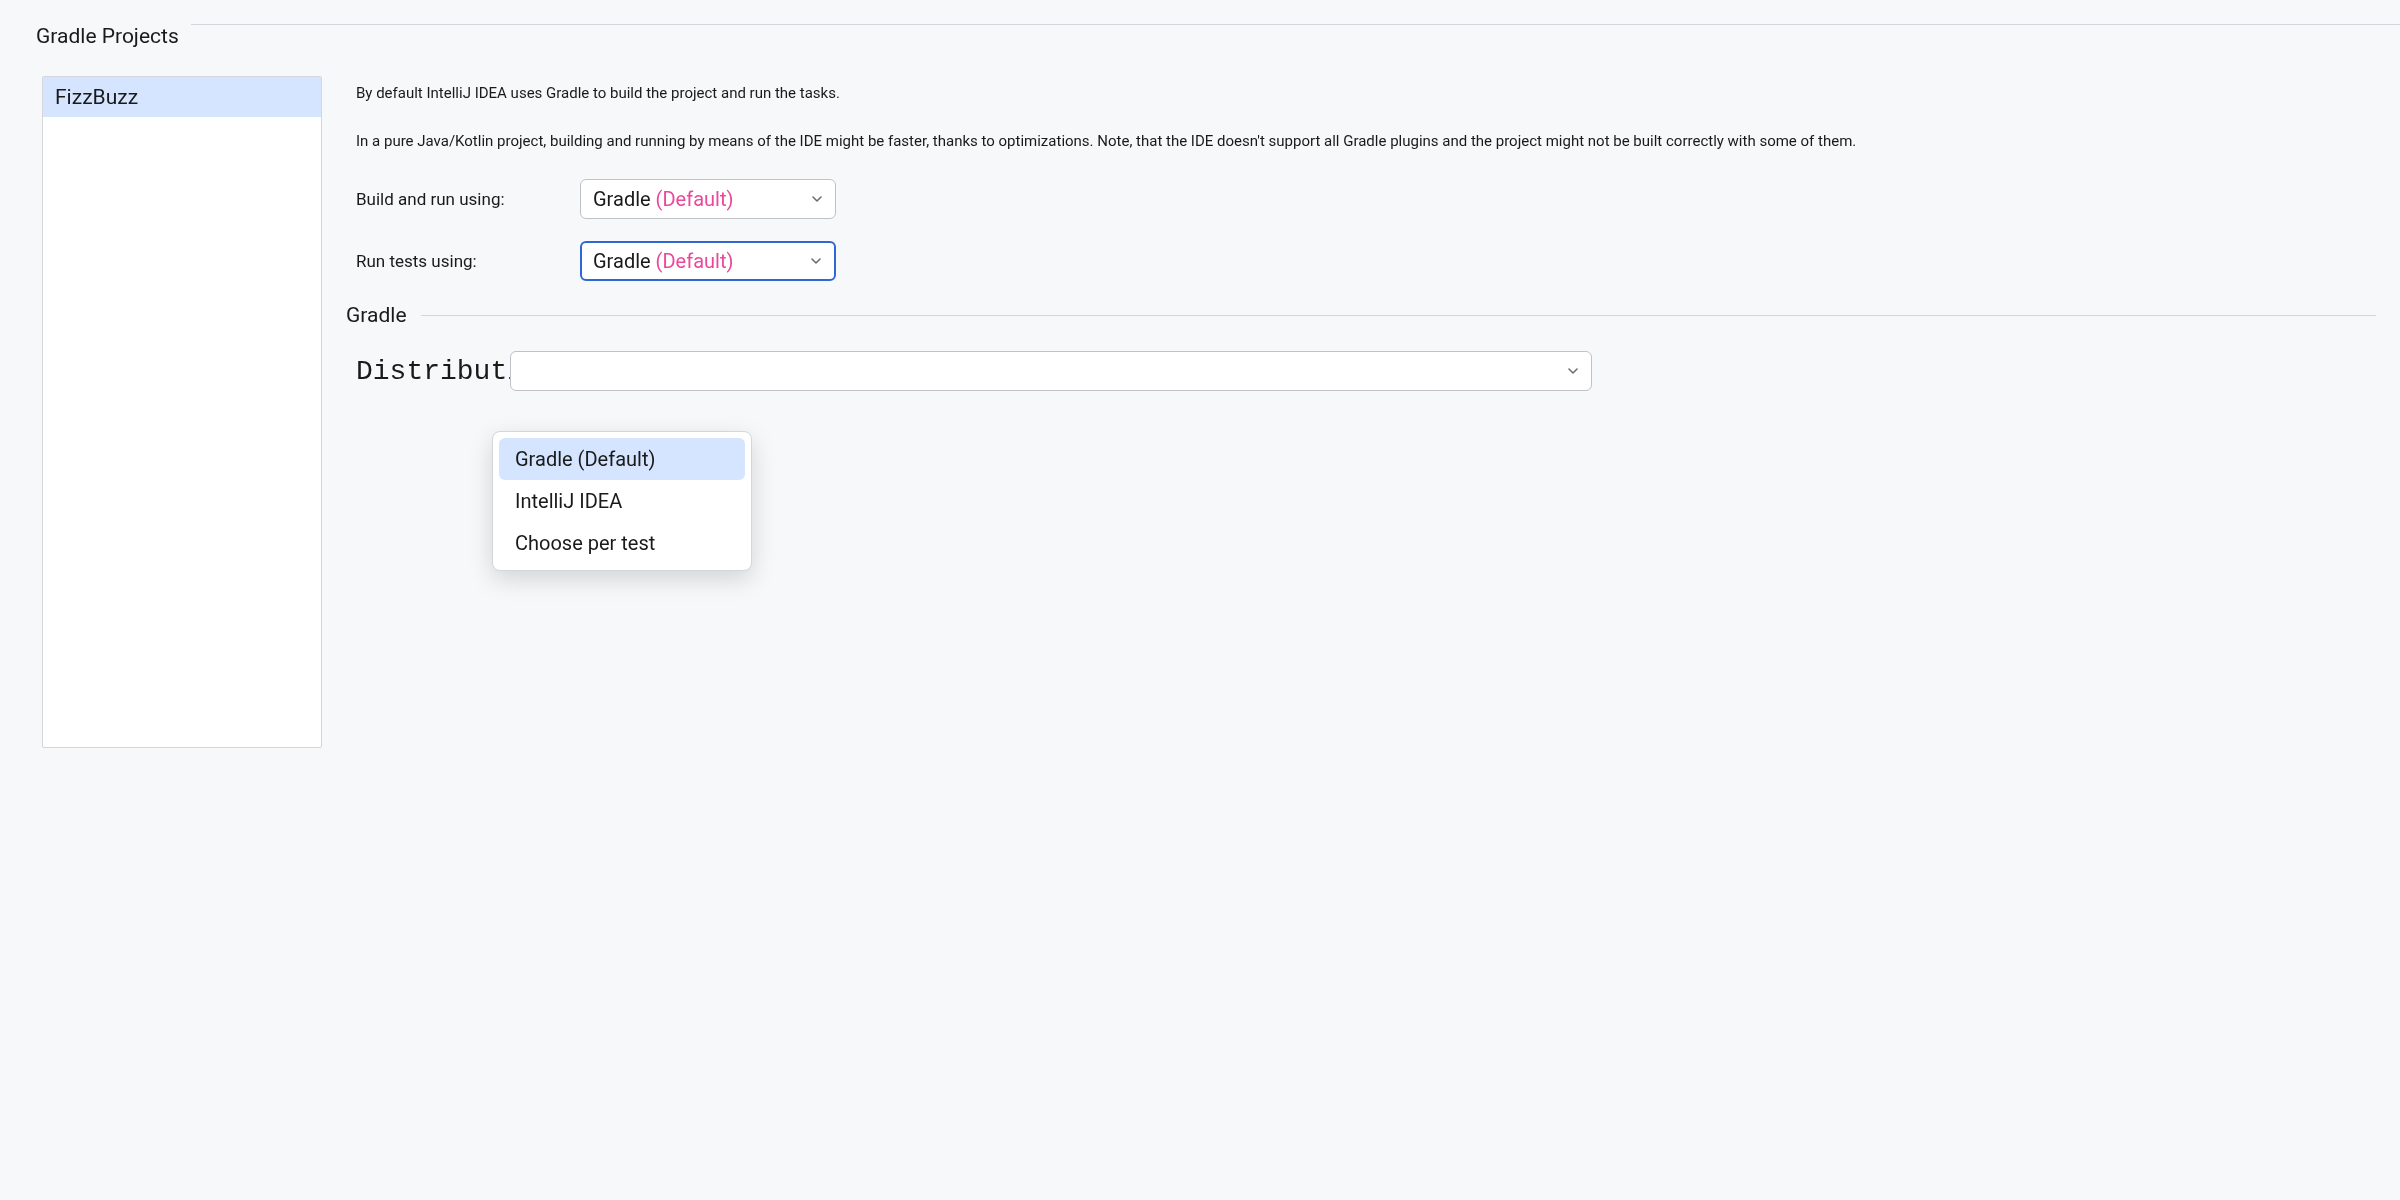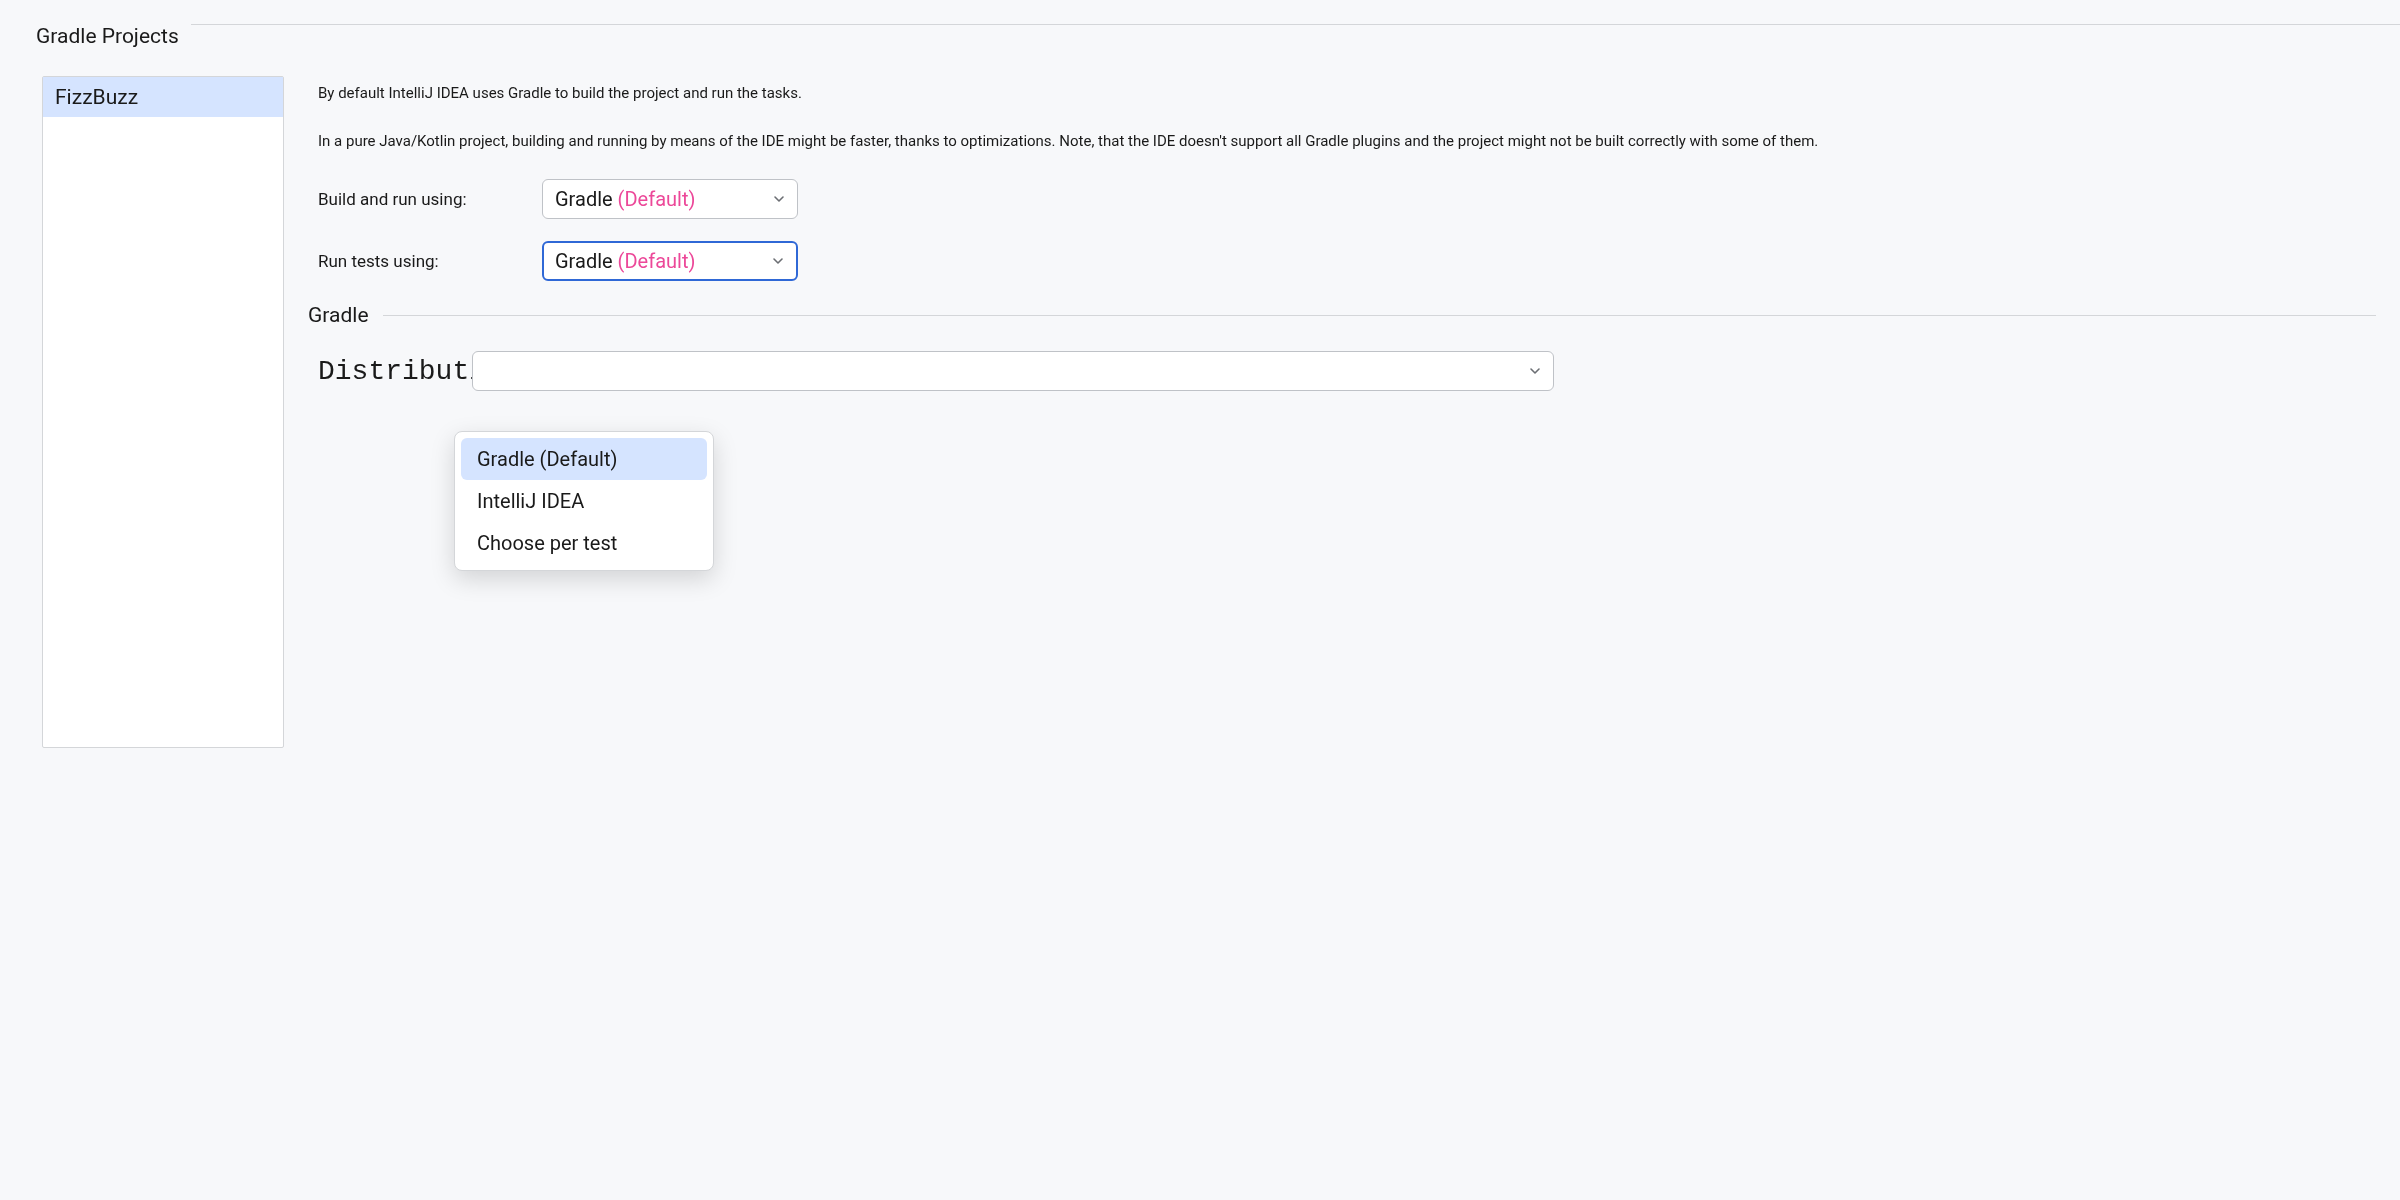--- a/index.html
+++ b/index.html
@@ -34,21 +34,21 @@
     .panel-header-line {
       flex: 1;
       height: 1px;
       background: #d4d6d9;
     }
     .panel-body {
       display: flex;
       padding: 0 0 0 42px;
     }
     .sidebar {
-      width: 242px;
+      width: 280px;
       border: 1px solid #d4d6d9;
       background: #fff;
       height: 672px;
       border-radius: 2px;
     }
     .sidebar-item {
       padding: 8px 12px;
       font-size: 21px;
       cursor: default;
     }

